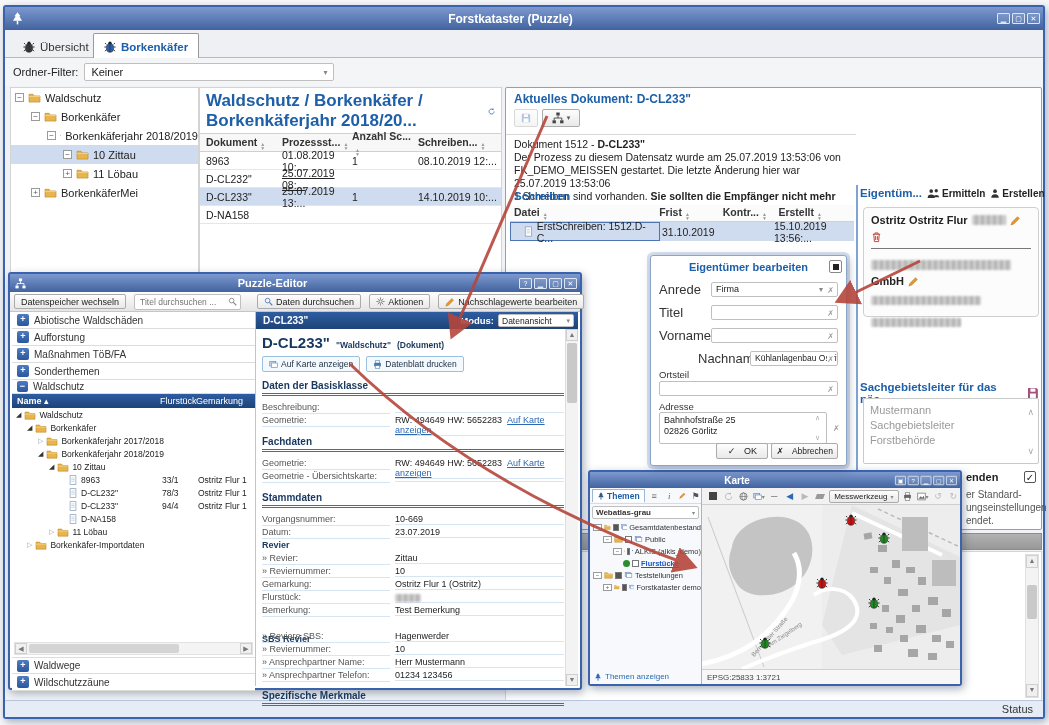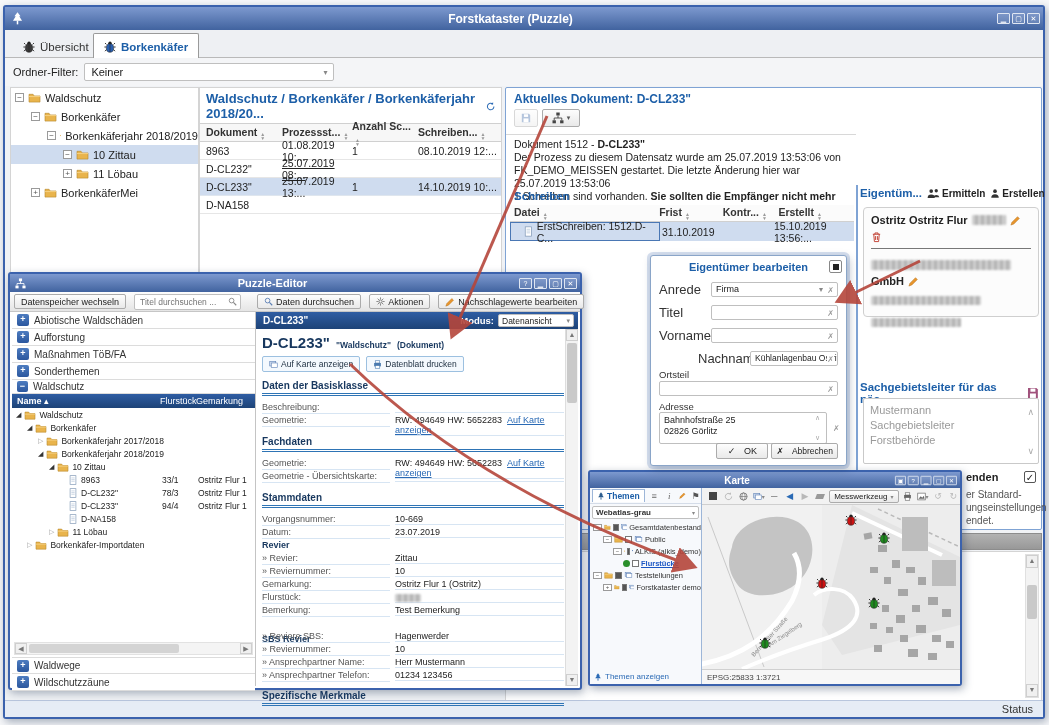--- a/index.html
+++ b/index.html
@@ -203,21 +203,21 @@
         <span class="exp">+</span>
         <svg class="ic" width="13" height="11">
           <use href="#sym-folder"></use>
         </svg>
         <span>BorkenkäferMei</span>
       </div>
   </div>
 
   <div class="abs" style="left:194px;top:80px;width:303px;height:190px;background:#fff;border:1px solid #d4d4d4;">
     <div style="display:flex;align-items:center;justify-content:space-between;padding:3px 6px 2px 6px;">
-      <span class="panel-title" style="font-size:13px;">Waldschutz / Borkenkäfer / Borkenkäferjahr 2018/20...</span>
+      <span class="panel-title" style="font-size:17px;">Waldschutz / Borkenkäfer / Borkenkäferjahr 2018/20...</span>
       <svg class="ic" width="11" height="11" style="color:#2a6ab5">
           <use href="#sym-refresh"></use>
         </svg>
     </div>
     <div style="display:flex;border-top:1px solid #d0d0d0;border-bottom:1px solid #d0d0d0;background:#f7f7f7;height:19px;align-items:center;font-size:10.5px;font-weight:bold;color:#333;">
       <span style="width:82px;padding-left:6px;"><span>Dokument</span><span class="sorticon">
             <span>▲</span>
             <span>▼</span>
           </span></span>
       <span style="width:70px;"><span>Prozessst...</span><span class="sorticon">

